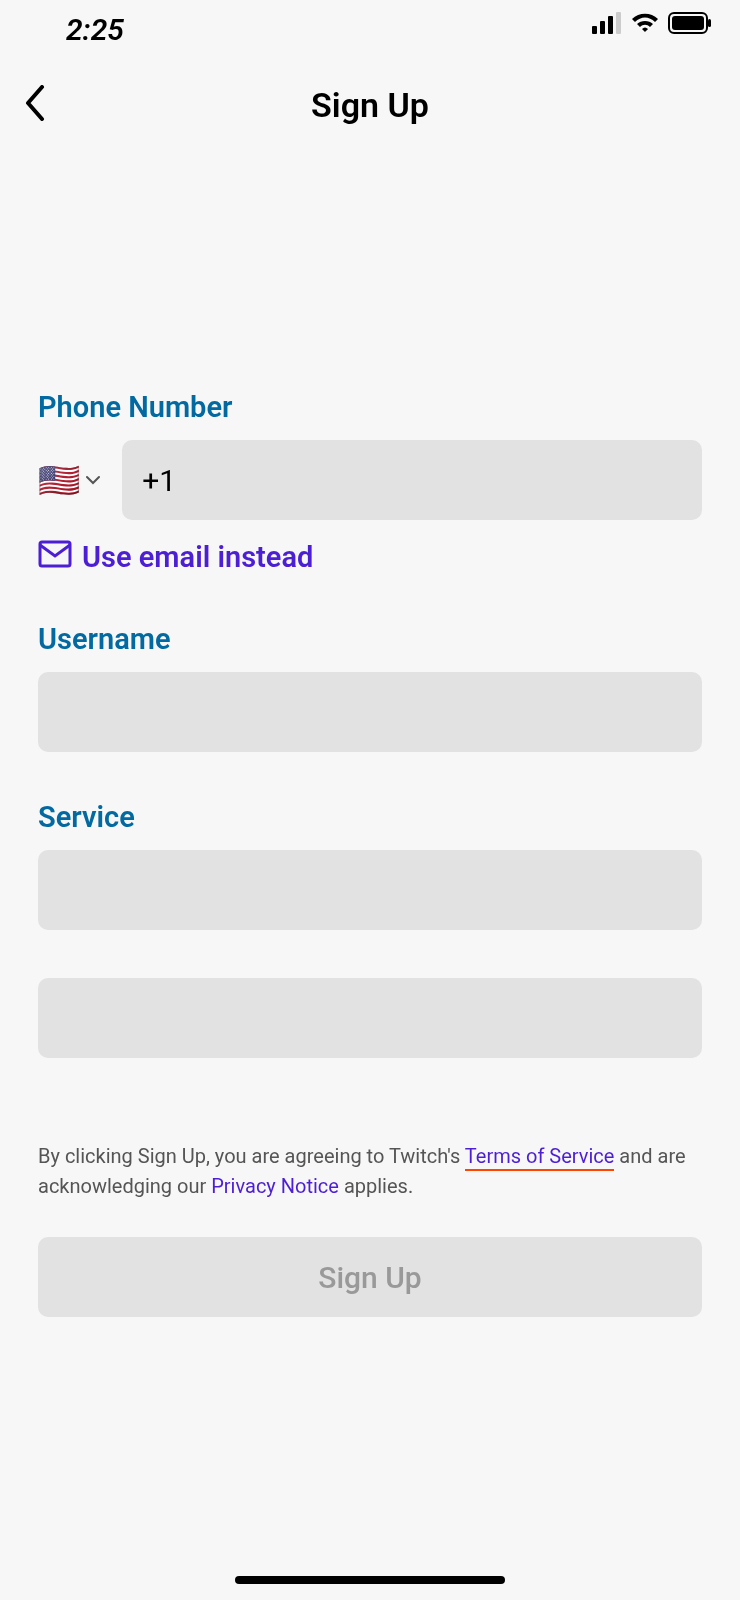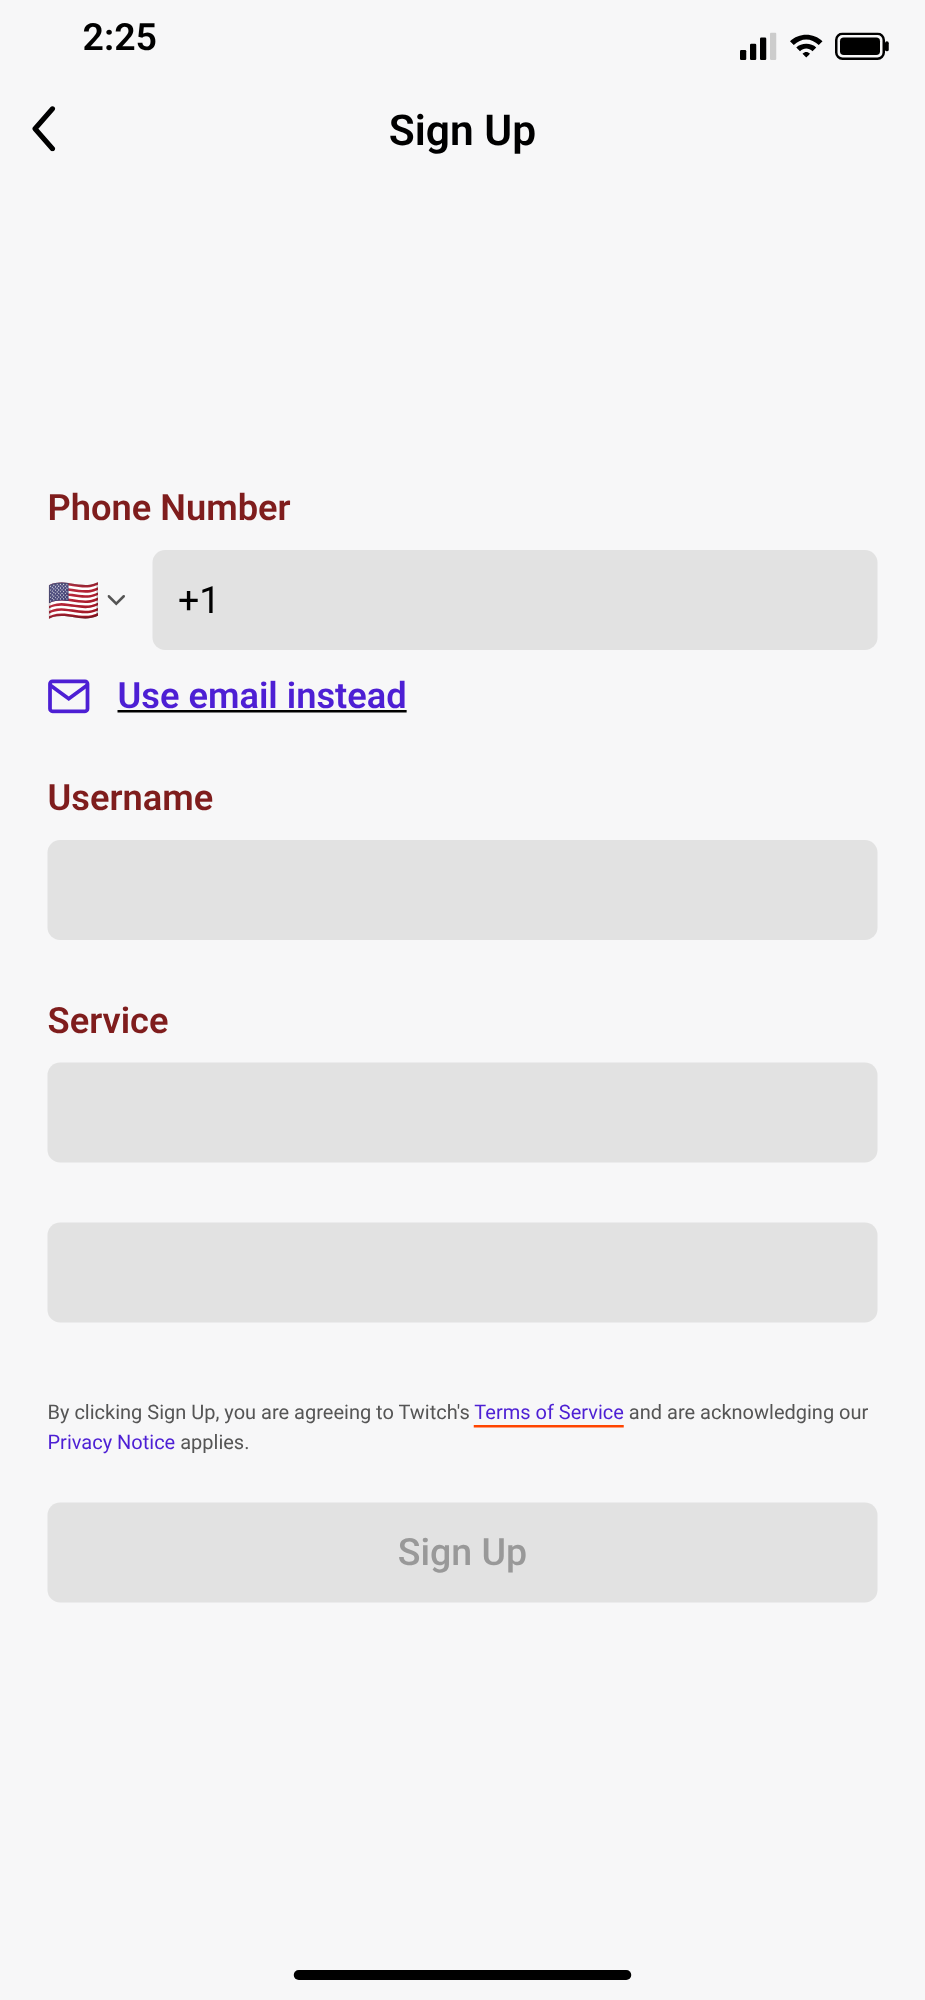--- a/index.html
+++ b/index.html
@@ -11,23 +11,24 @@
     body {
       width: 740px;
       height: 1600px;
       background: #f7f7f8;
       position: relative;
       overflow: hidden;
     }
     .status-bar {
       display: flex;
       justify-content: space-between;
-      align-items: flex-end;
+      align-items: flex-start;
       padding: 12px 28px 12px 66px;
       height: 60px;
+      font-style: italic;
     }
     .status-time {
       font-size: 30px;
       font-weight: 600;
       color: #000;
     }
     .status-icons {
       display: flex;
       align-items: center;
       gap: 8px;
@@ -50,21 +51,21 @@
       color: #000;
       margin: 0 auto;
     }
     .form-content {
       padding: 0 38px;
       margin-top: 240px;
     }
     .field-label {
       font-size: 29px;
       font-weight: 600;
-      color: #7f1d1d;
+      color: #0369a1;
       margin-bottom: 16px;
     }
     .phone-row {
       display: flex;
       align-items: center;
       gap: 22px;
       margin-bottom: 20px;
     }
     .country-selector {
       display: flex;
@@ -80,49 +81,48 @@
       height: 80px;
       background: #e2e2e2;
       border: none;
       border-radius: 10px;
       padding: 0 20px;
       font-size: 30px;
       color: #000;
     }
     .email-link-row {
       display: flex;
-      align-items: center;
-      gap: 22px;
+      align-items: flex-start;
+      gap: 10px;
       margin-bottom: 48px;
       cursor: pointer;
-      text-decoration: underline;
     }
     .email-link-text {
       font-size: 29px;
       font-weight: 600;
       color: #4d1fd4;
     }
     .text-input {
       width: 100%;
       height: 80px;
       background: #e2e2e2;
       border: none;
       border-radius: 10px;
       padding: 0 20px;
       font-size: 28px;
       margin-bottom: 48px;
     }
     .field-block {
       margin-bottom: 0;
     }
     .legal-text {
-      font-size: 16px;
+      font-size: 20px;
       color: #555;
       line-height: 1.5;
-      margin-top: 12px;
+      margin-top: 35px;
       margin-bottom: 36px;
     }
     .legal-link {
       color: #4d1fd4;
       border-bottom: 2px solid #ff4500;
       padding-bottom: 1px;
     }
     .signup-btn {
       width: 100%;
       height: 80px;

